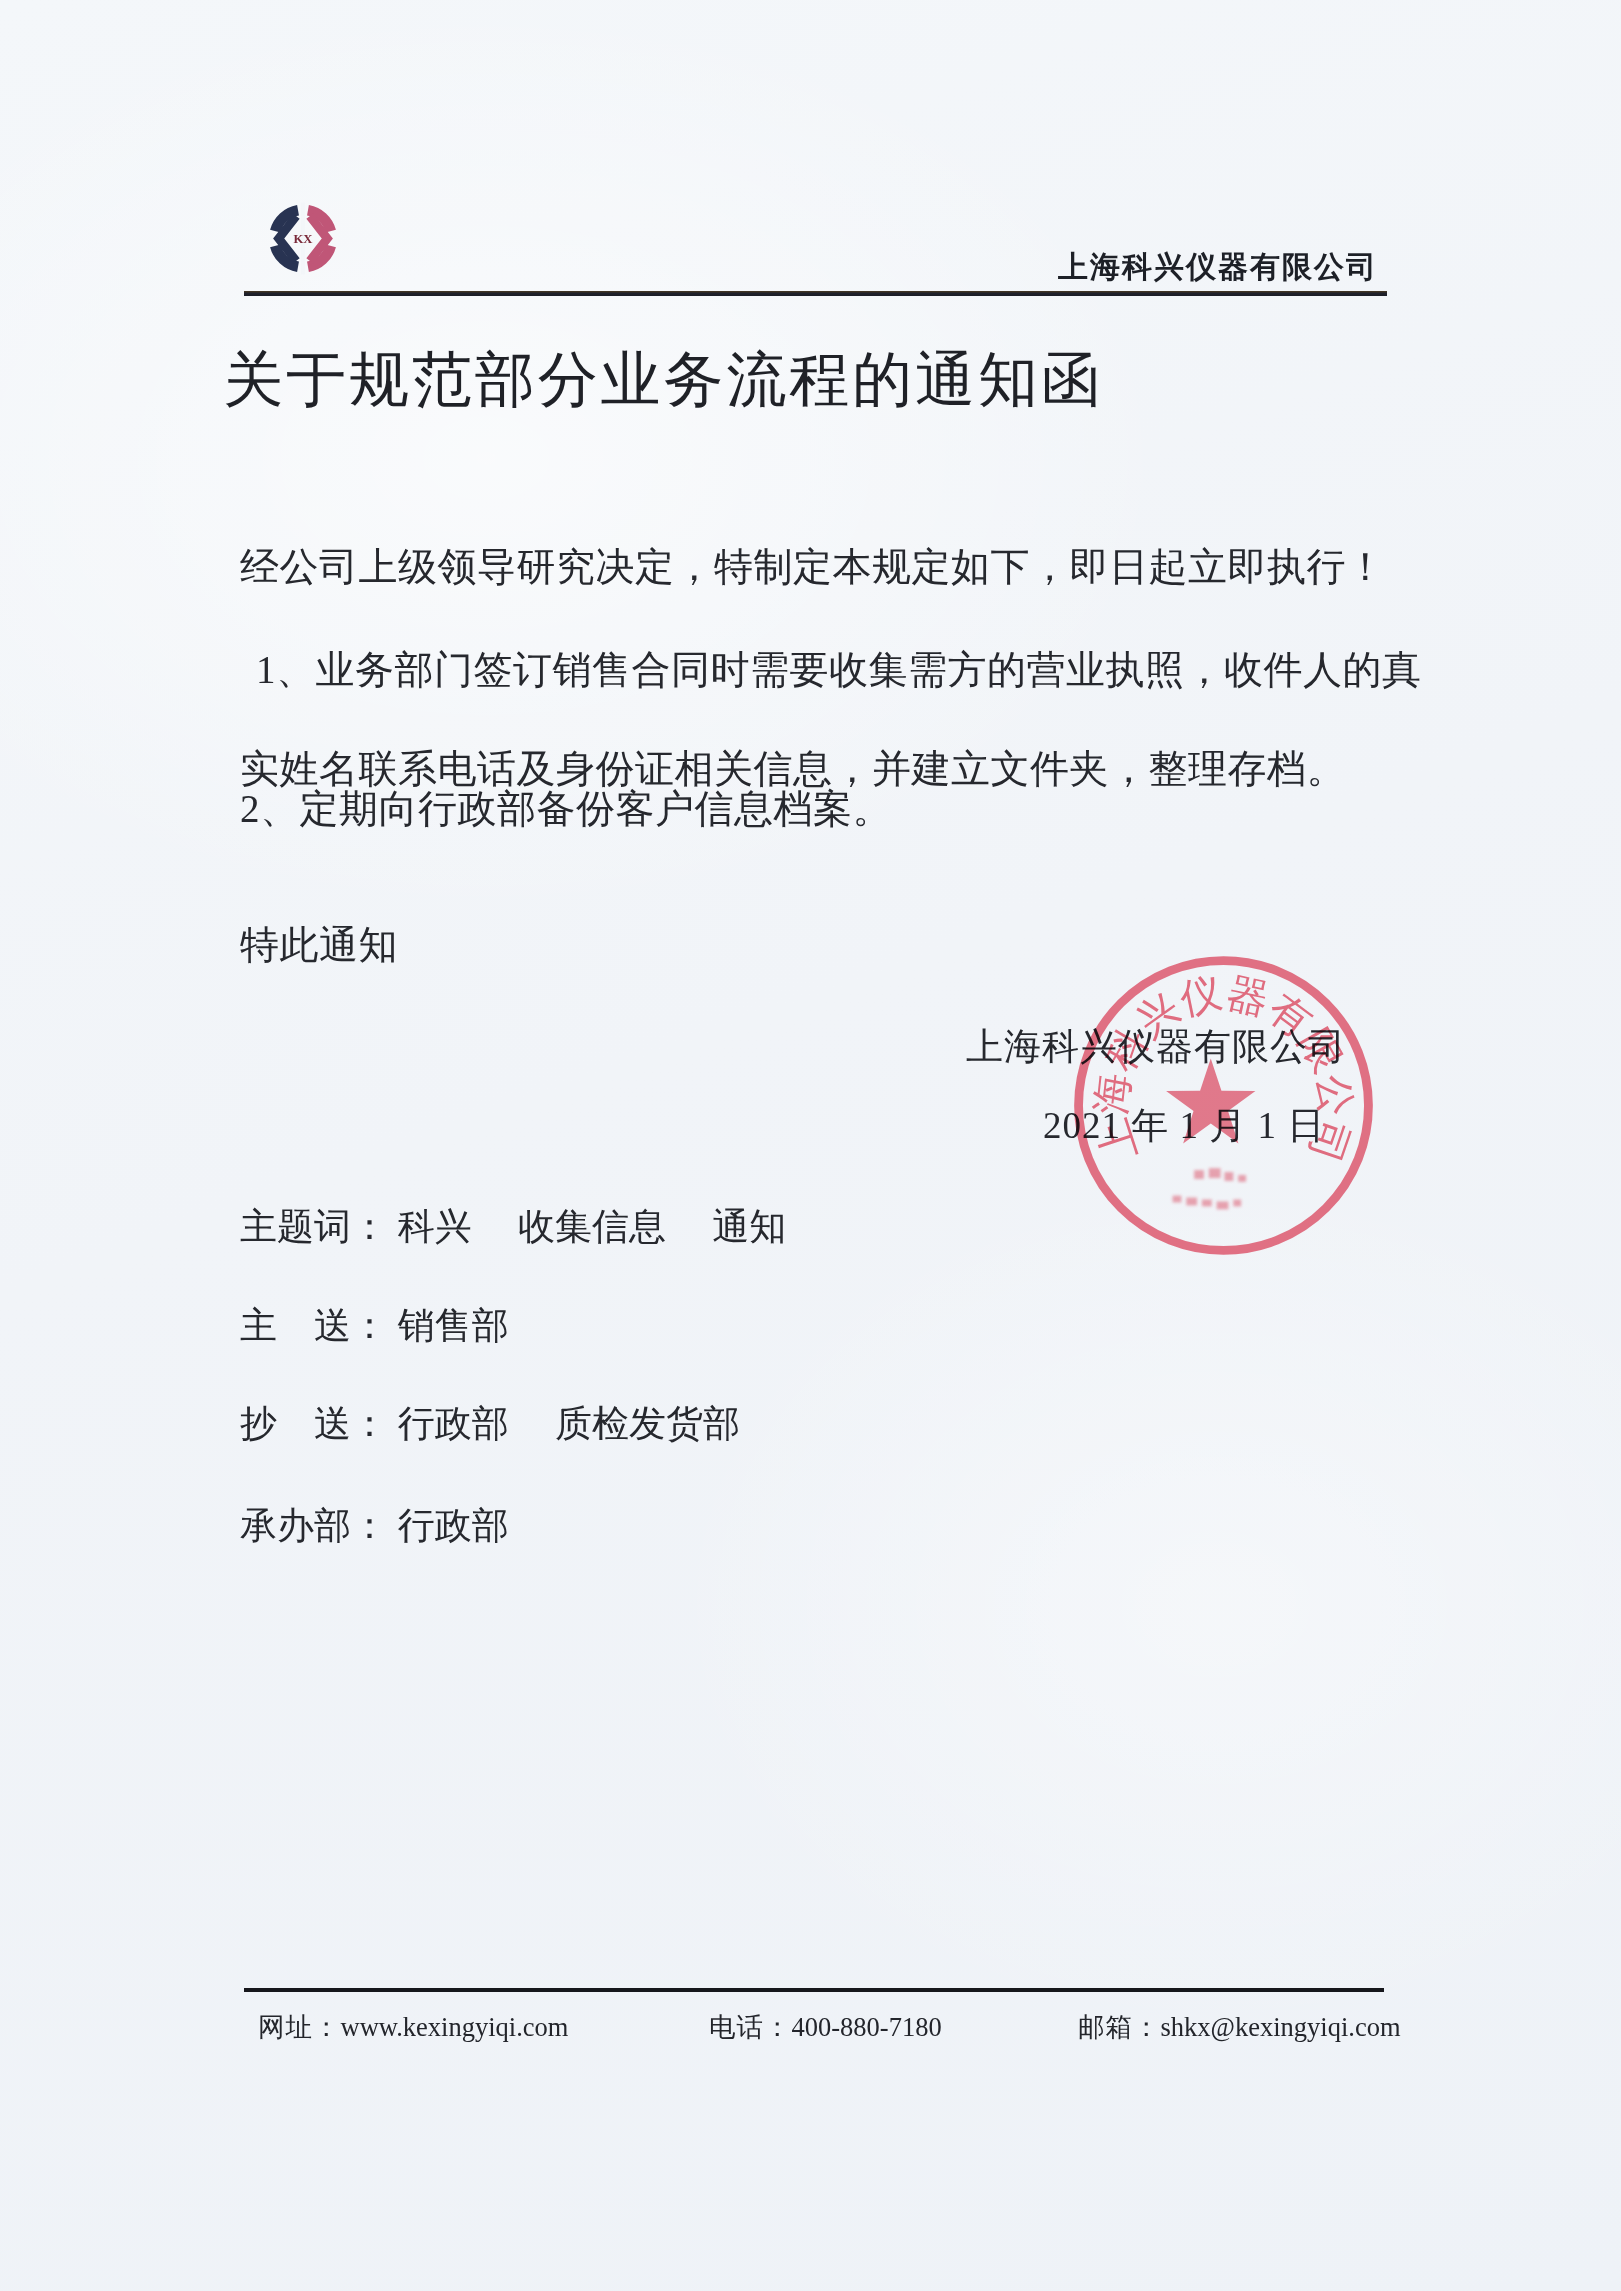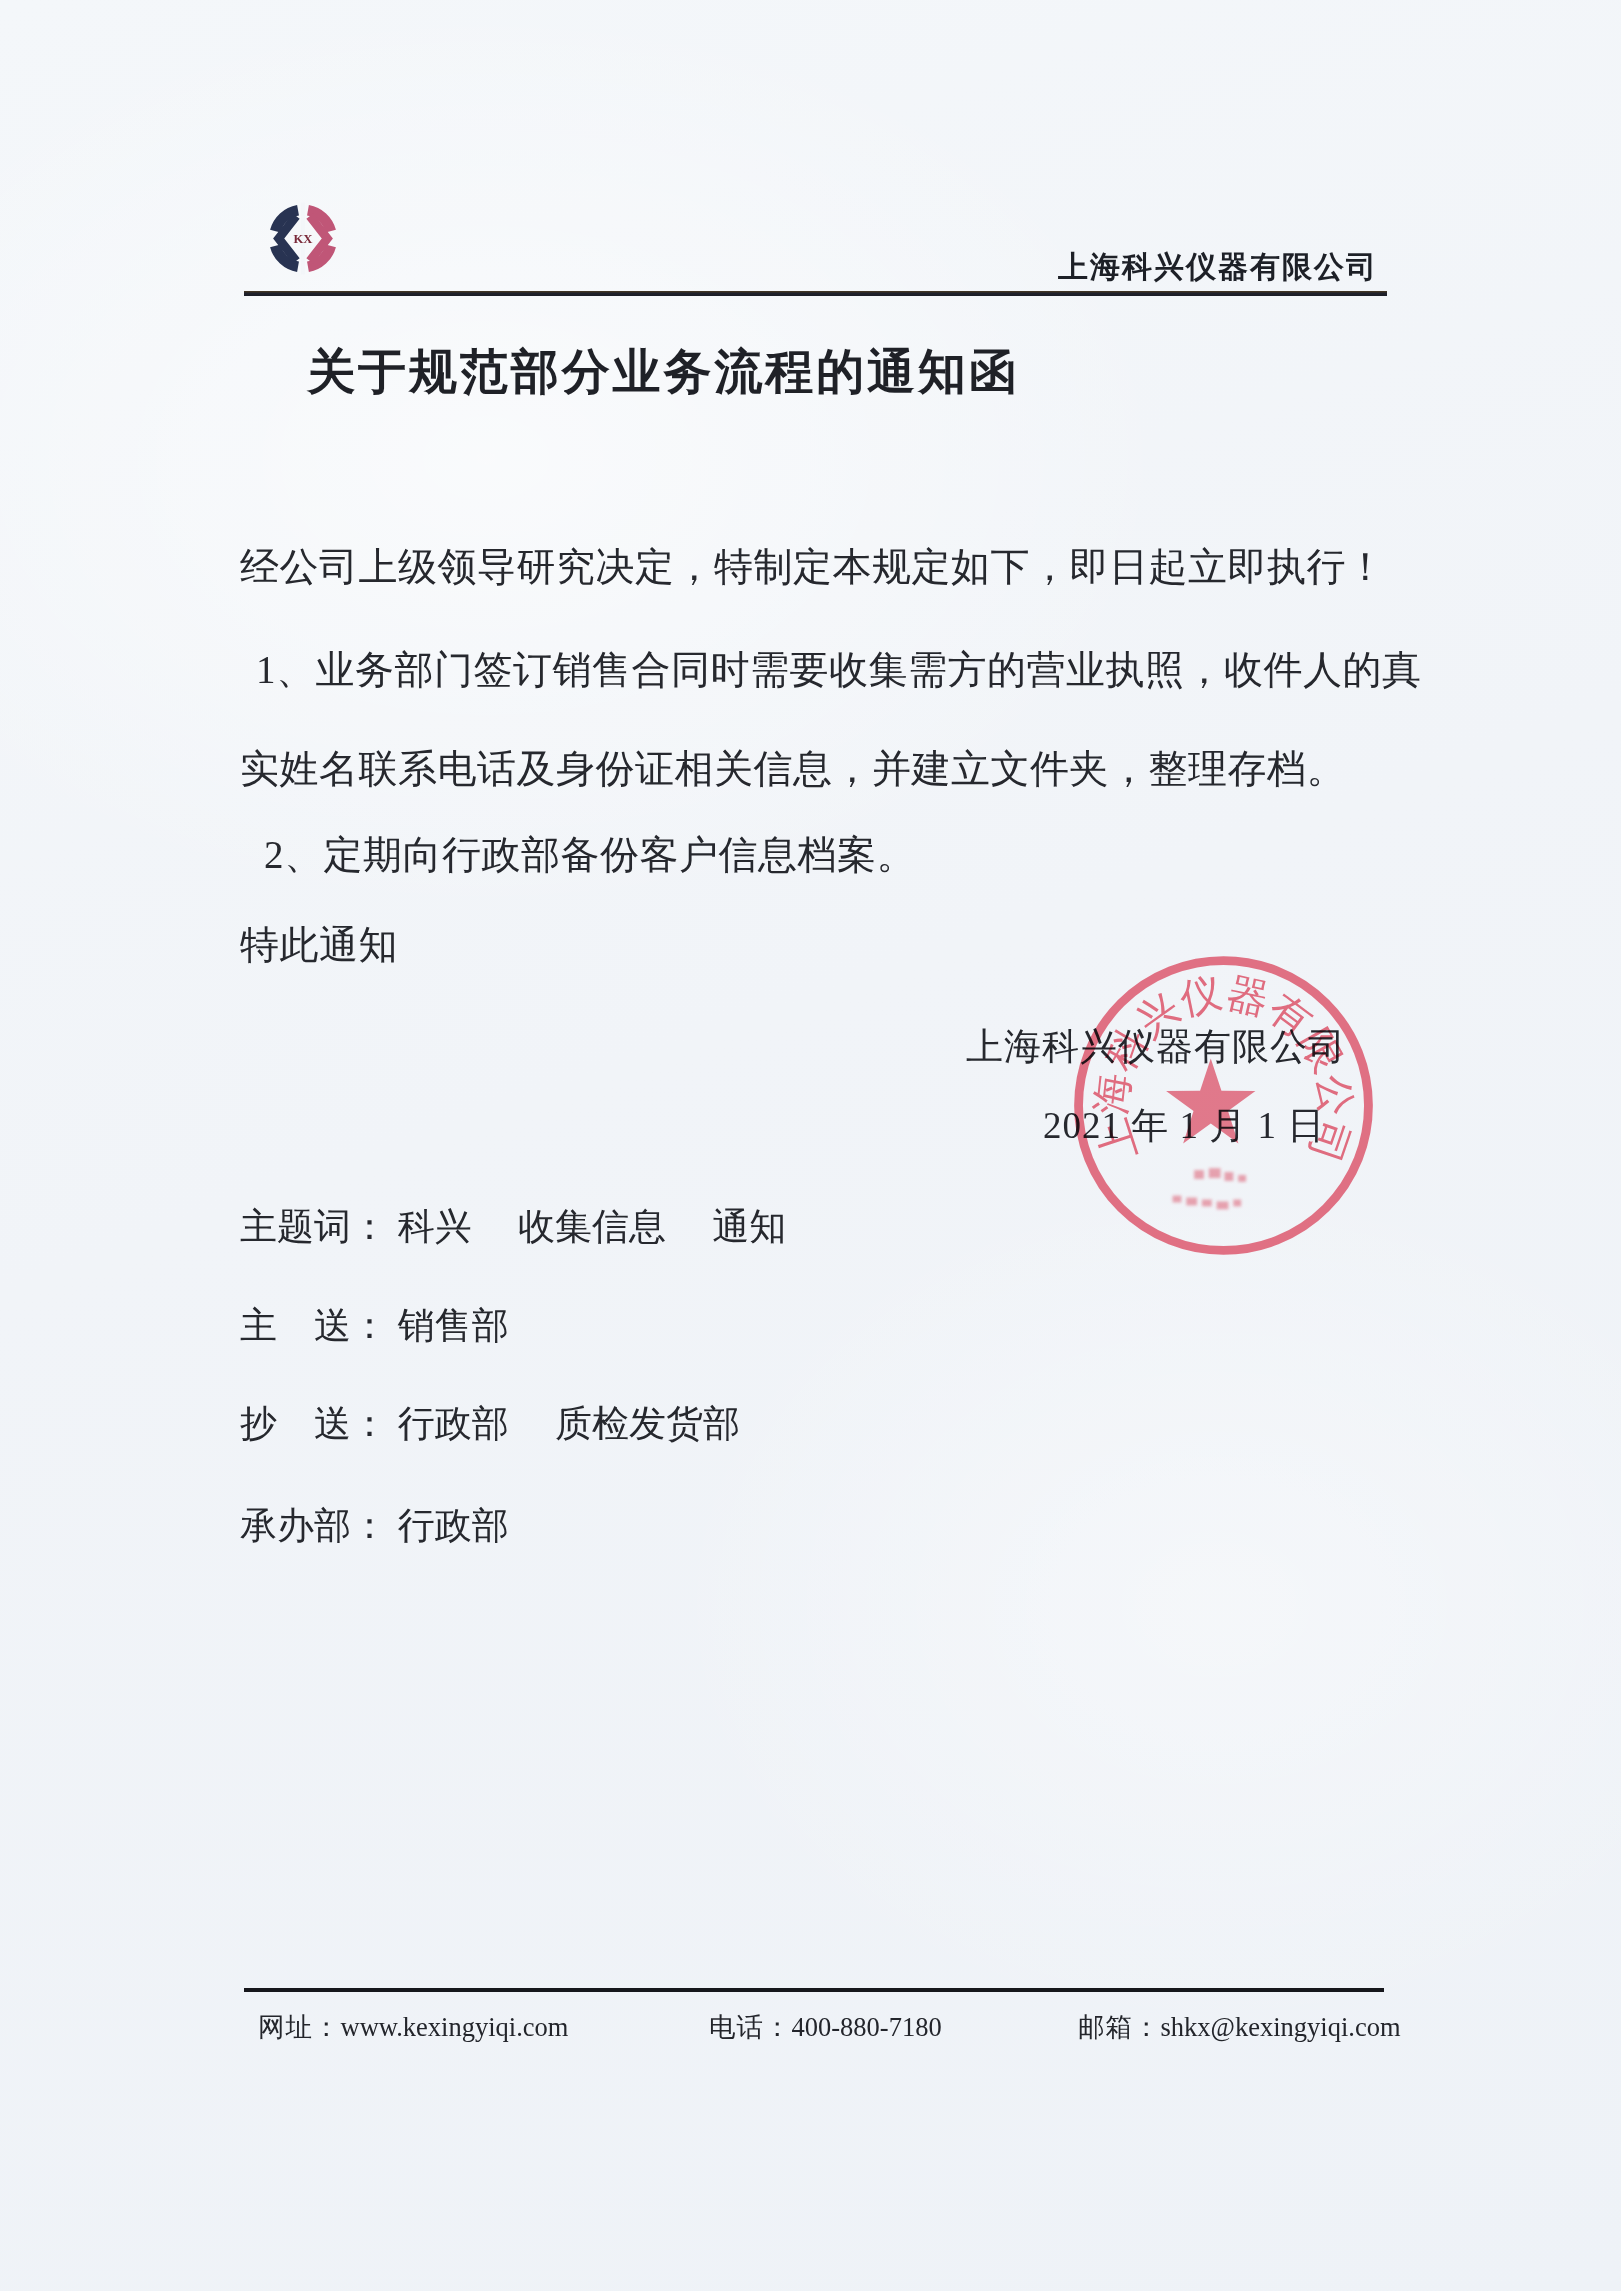--- a/index.html
+++ b/index.html
@@ -22,29 +22,29 @@
     top:247px;right:243px;
     font-size:30px;font-weight:bold;letter-spacing:2px;color:#1d2027;
   }
   .header-rule{
     top:291px;left:244px;width:1143px;height:4.9px;
     background:linear-gradient(#4a3a22 0%,#20222c 45%,#1b1d26 100%);
   }
   
   .doc-title{
     top:340px;left:0;width:1327px;text-align:center;
-    font-size:48px;letter-spacing:2.9px;color:#1f2127;font-weight:700;
+    font-size:60px;letter-spacing:2.9px;color:#1f2127;font-weight:400;
   }
   
   .body-line{font-size:39px;letter-spacing:0.5px;color:#26282e;white-space:nowrap;}
   .l0{top:463px;left:319px;}
   .l1{top:540px;left:240px;text-align:center;}
   .l2{top:643px;left:256px;}
   .l3{top:742px;left:240px;}
-  .l4{top:828px;left:240px;margin-left:24px;}
+  .l4{top:782px;left:240px;}
   .l5{top:918px;left:240px;}
   
   .sig-company{top:1022px;left:966px;font-size:37px;letter-spacing:1px;color:#26282e;}
   .sig-date{top:1101px;left:1043px;font-size:37px;letter-spacing:1px;color:#26282e;text-align:right;}
   
   .stamp{top:939px;left:1057px;width:333px;height:333px;mix-blend-mode:multiply;opacity:.93;}
   
   .meta-row{left:240px;font-size:37px;color:#26282e;white-space:nowrap;}
   .m0{top:1202px;}.m1{top:1301px;}.m2{top:1399px;}.m3{top:1501px;}
   .meta-row .val{margin-left:9.8px;}

